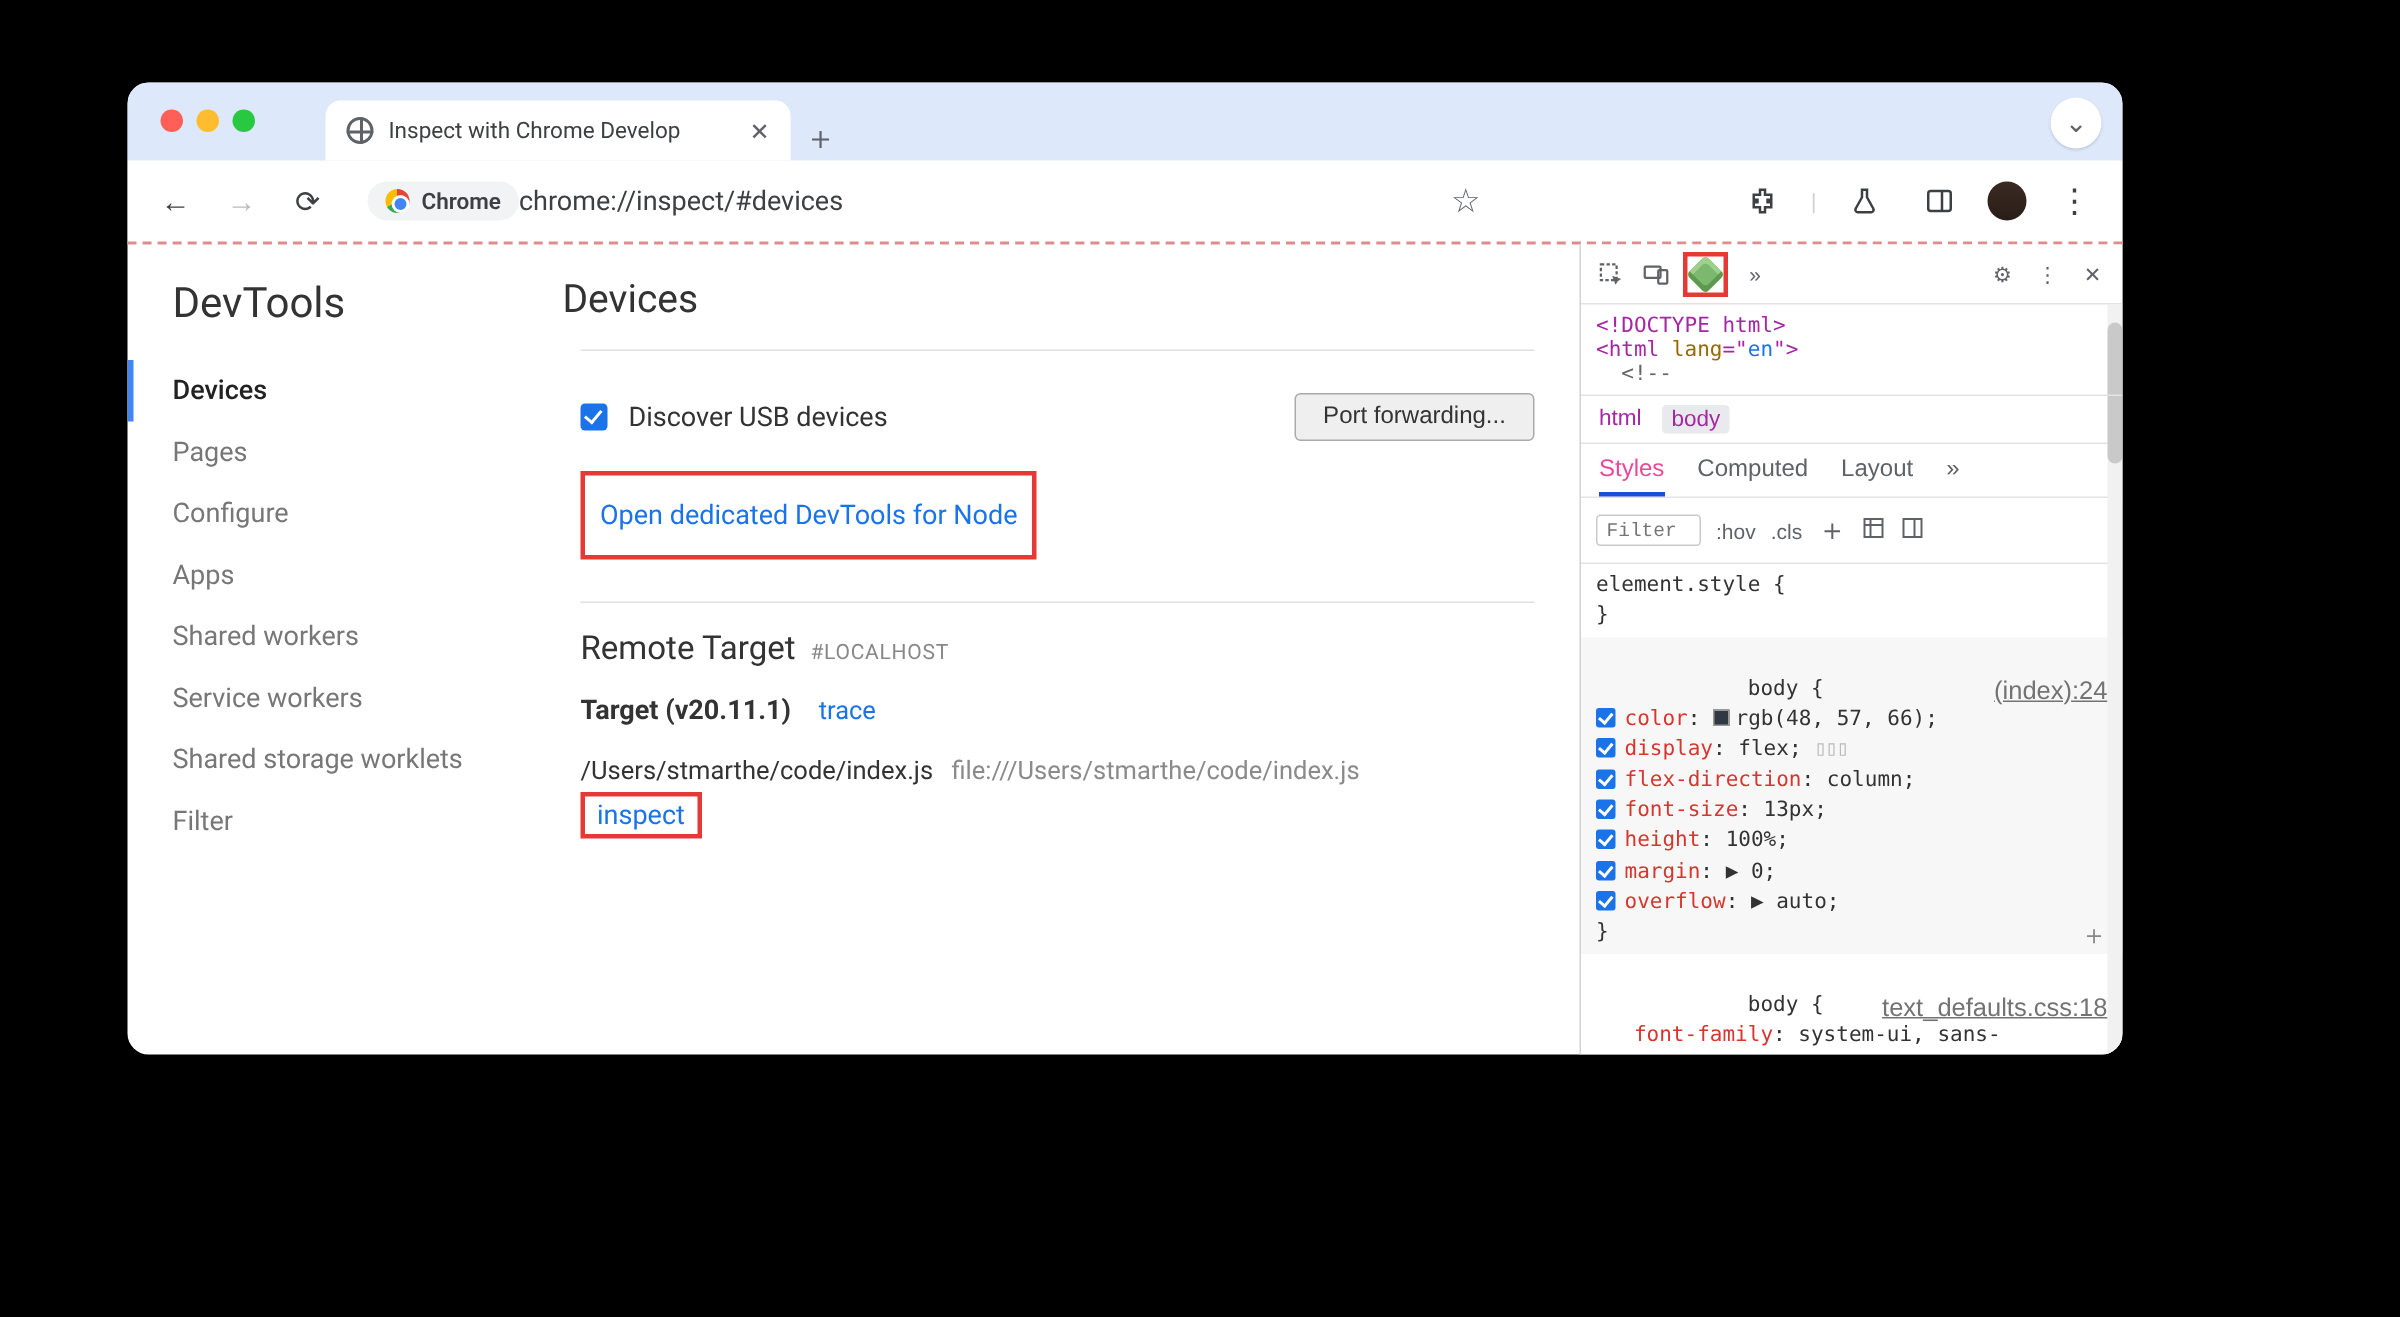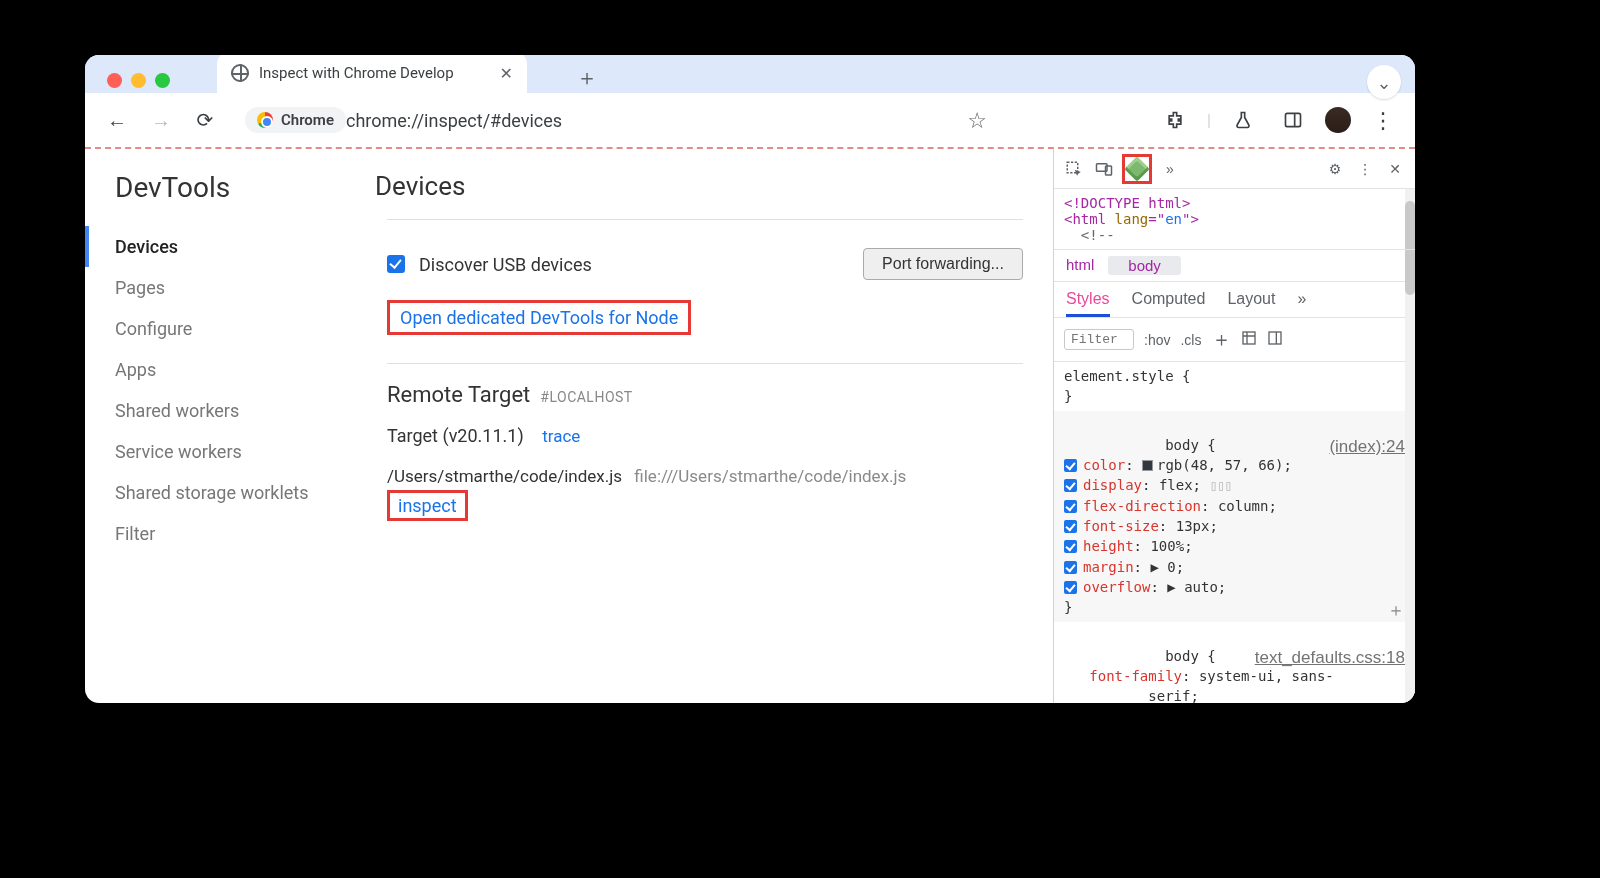--- a/index.html
+++ b/index.html
@@ -26,27 +26,26 @@
     height: 648px;
     background: #fff;
     border-radius: 14px;
     overflow: hidden;
     box-shadow: 0 30px 60px rgba(0,0,0,.5);
     display: flex;
     flex-direction: column;
   }
   
   .tabstrip {
-    height: 38px;
+    height: 52px;
     background: #dde8fb;
     display: flex;
     align-items: flex-end;
     padding: 0 12px;
     position: relative;
-    gap: 40px;
   }
   .traffic {
     display: flex;
     gap: 9px;
     position: absolute;
     left: 22px;
     top: 18px;
   }
   .dot { width: 15px; height: 15px; border-radius: 50%; }
   .dot.red { background: #ff5f57; }
@@ -137,26 +136,26 @@
   .sidebar ul { list-style:none; }
   .sidebar li { padding:10px 0; font-size:18px; color:#777; cursor:pointer; }
   .sidebar li.active { color:#222; font-weight:500; border-left:4px solid #4285f4; margin-left:-30px; padding-left:26px; }
   .main { flex:1; min-width:0; }
   .main h2 { font-size:26px; font-weight:400; color:#333; margin-bottom:18px; }
   .section { border-top:1px solid #e0e0e0; padding:18px 0;margin-left:12px; }
   .row { display:flex; align-items:center; gap:14px; padding:10px 0; font-size:18px; color:#333; }
   .cb { width:18px;height:18px;background:#1a73e8;border-radius:3px;position:relative; }
   .cb::after{content:"";position:absolute;left:3px;top:4px;width:9px;height:5px;border:2.5px solid #fff;border-top:none;border-right:none;transform:rotate(-50deg);}
   .btn { margin-left:auto; background:#efefef;border:1px solid #aaa;border-radius:4px;padding:6px 14px;font-size:16px;color:#333; min-width:160px; text-align:center;}
-  .link-box { display:inline-block; border:3px solid #e53935; padding:4px 10px; }
+  .link-box { display:inline-block; border:3px solid #e53935; padding:16px 10px; }
   .link { color:#1a73e8; font-size:18px; cursor:pointer; }
   .remote h3 { font-size:22px; font-weight:400; display:inline; }
   .remote .tag { font-size:14px; color:#888; letter-spacing:.5px; margin-left:6px; }
   .target-line { padding-top:18px; font-size:18px; }
-  .target-line b { font-weight:400; }
+  .target-line b { font-weight:700; }
   .trace { color:#1a73e8; margin-left:14px; font-size:17px; }
   .pathline { padding-top:20px; font-size:17px; color:#333; }
   .pathline .grey { color:#8a8a8a; margin-left:8px; }
   .inspect-box { display:inline-block; border:3px solid #e53935; padding:2px 8px; margin-top:4px; }
 
   
   .devtools {
     width: 362px;
     border-left:1px solid #d0d2d4;
     font-family: Menlo, Consolas, monospace;
@@ -177,21 +176,21 @@
   }
   .dt-ic { width:24px;height:24px;display:flex;align-items:center;justify-content:center;color:#5f6368;}
   .node-box { width:30px;height:30px;border:3px solid #e53935; display:flex;align-items:center;justify-content:center;}
   .hex { width:18px;height:18px;background:#7db86f; transform: rotate(45deg); border-radius:3px; box-shadow: inset -3px -3px 0 #5d9a4e, inset 3px 3px 0 #9ed08c;}
   .dt-scroll { position:absolute; right:0; top:0; width:10px; height:100%; background:#f1f1f1;}
   .dt-scroll-thumb{ position:absolute; right:0; top:12px; width:10px; height:94px; background:#c9c9c9; border-radius:5px;}
   .dt-elems { padding:6px 10px; border-bottom:1px solid #e1e3e5; white-space:pre; font-size:14px; position:relative;}
   .t-purple{color:#a626a4;} .t-brown{color:#986801;} .t-blue{color:#1a73e8;}
   .breadcrumb { display:flex; gap:14px; padding:6px 12px; border-bottom:1px solid #e1e3e5; font-size:15px; font-family:-apple-system,sans-serif;}
   .breadcrumb span { color:#a626a4; }
-  .breadcrumb span.sel { background:#e8eaed; padding:1px 20px; border-radius:3px; }
+  .breadcrumb span.sel { background:#e8eaed; padding:1px 6px; border-radius:3px; }
   .tabs2 { display:flex; gap:22px; padding:8px 12px 0 12px; border-bottom:1px solid #e1e3e5; font-family:-apple-system,sans-serif; font-size:16px; color:#5f6368;}
   .tabs2 .on { color:#ec4899; border-bottom:3px solid #1d4ed8; padding-bottom:6px; }
   .styles-tools{ display:flex; align-items:center; gap:10px; padding:8px 10px; font-family:-apple-system,sans-serif; font-size:14px; color:#5f6368; border-bottom:1px solid #e1e3e5;}
   .filter-in{ width:70px; border:1px solid #c9c9c9; border-radius:3px; padding:2px 6px; font-family:Liberation Mono, monospace; font-size:13px;}
   .rule { padding:4px 10px; font-size:14px; line-height:1.45; white-space:pre; }
   .rule .src { float:right; color:#737373; font-family:-apple-system,sans-serif; font-size:17px; text-decoration:underline;}
   .prop-cb{display:inline-block;width:13px;height:13px;background:#1a73e8;border-radius:2px;margin-right:6px;vertical-align:-2px;position:relative;}
   .prop-cb::after{content:"";position:absolute;left:2px;top:3px;width:7px;height:4px;border:2px solid #fff;border-top:none;border-right:none;transform:rotate(-50deg);}
   .k-red{color:#d7352d;} .k-grey{color:#666;} .sw{display:inline-block;width:11px;height:11px;border:1px solid #999;background:#303942;vertical-align:-1px;margin-right:4px;}
   .plus-right{float:right;color:#888;font-size:18px;}

